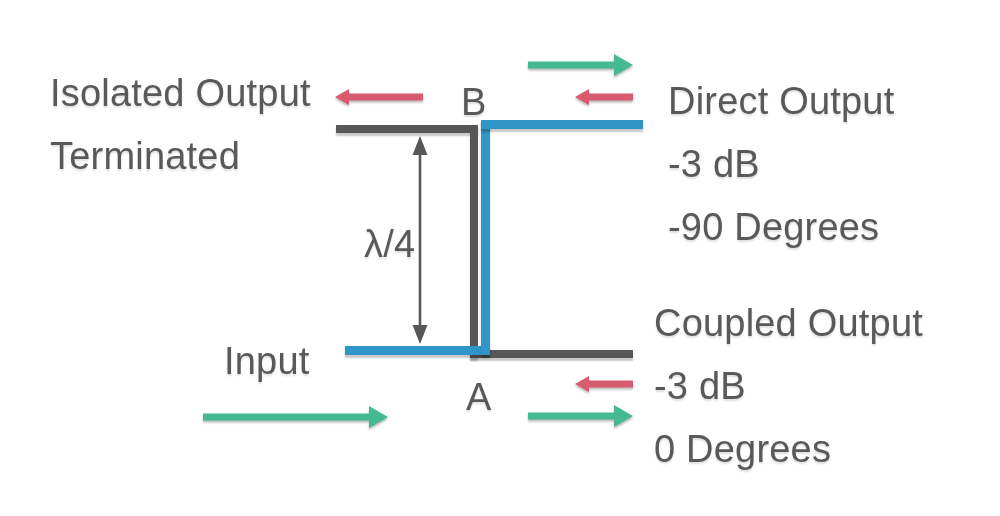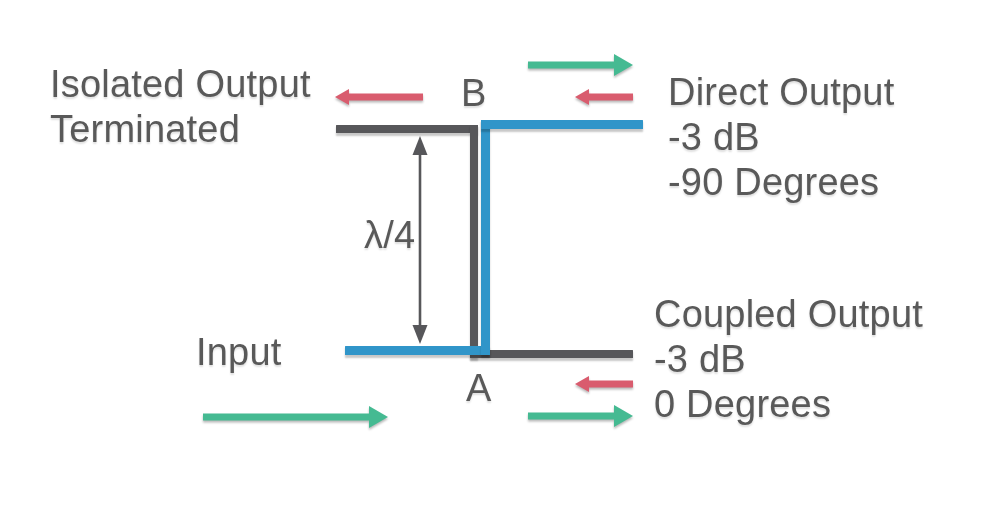--- a/index.html
+++ b/index.html
@@ -12,21 +12,21 @@
     position: relative;
     width: 1000px;
     height: 516px;
     background: var(--background, #ffffff);
     overflow: hidden;
   }
   
   .lbl {
     position: absolute;
     font-size: 38px;
-    line-height: 45px;
+    line-height: 63px;
     color: var(--text-gray, #595959);
     white-space: pre-line;
     text-shadow: 0 2px 2px rgba(0,0,0,0.13);
     letter-spacing: 0.2px;
   }
   
   .seg {
     position: absolute;
     box-shadow: 0 2.5px 2px rgba(0,0,0,0.22);
     border-radius: 0.5px;
@@ -95,21 +95,21 @@
 
   <div class="arrow red left" style="left:335px; top:89px; width:88px;"></div>
   <div class="arrow green right" style="left:528px; top:54px; width:105px;"></div>
   <div class="arrow red left" style="left:575px; top:89px; width:58px;"></div>
   <div class="arrow green right" style="left:203px; top:406px; width:185px;"></div>
   <div class="arrow red left" style="left:575px; top:376px; width:58px;"></div>
   <div class="arrow green right" style="left:528px; top:405px; width:105px;"></div>
 
   <div class="lbl" style="left:50px; top:62px;">Isolated Output
 Terminated</div>
-  <div class="lbl" style="left:196px; top:330px;">Input</div>
+  <div class="lbl" style="left:224px; top:330px;">Input</div>
   <div class="lbl" style="left:461px; top:71px;">B</div>
   <div class="lbl" style="left:466px; top:366px;">A</div>
   <div class="lbl" style="left:364px; top:213px;">λ/4</div>
   <div class="lbl" style="left:668px; top:70px;">Direct Output
 -3 dB
 -90 Degrees</div>
   <div class="lbl" style="left:654px; top:292px;">Coupled Output
 -3 dB
 0 Degrees</div>
 

